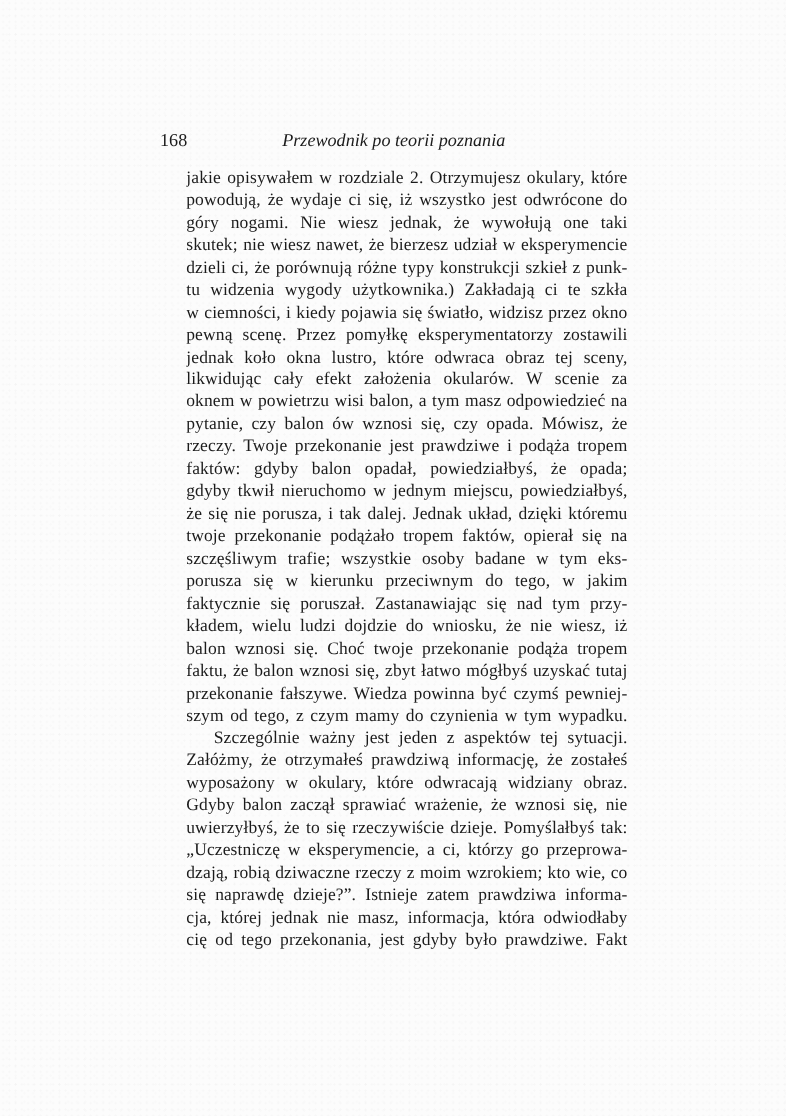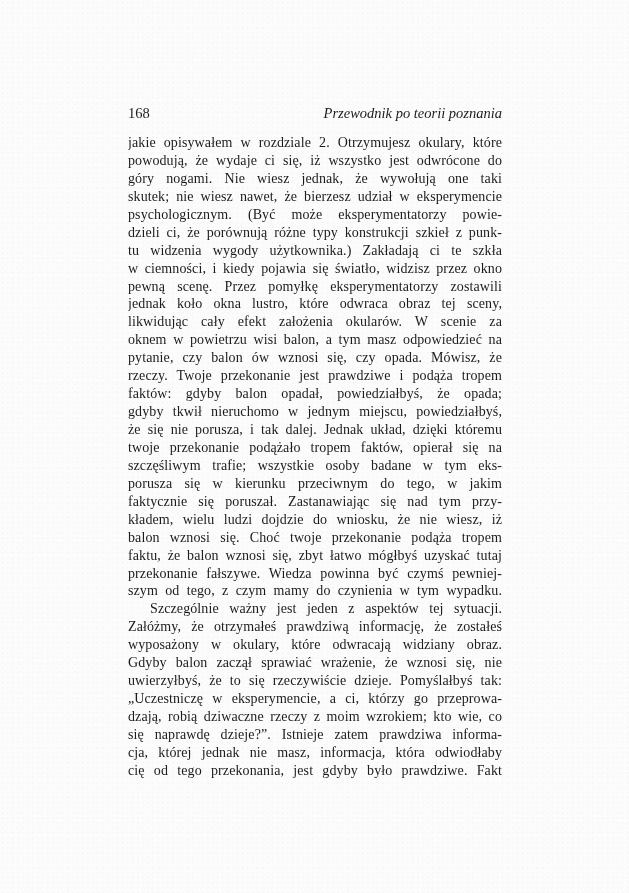--- a/index.html
+++ b/index.html
@@ -32,25 +32,26 @@
     font-size: 14.5px;
     line-height: 18px;
   }
   .page-number {
     position: absolute;
     left: 0;
     top: 0;
   }
   .running-title {
     display: block;
-    text-align: right;
+    text-align: center;
     font-style: italic;
   }
   .page-body {
     margin-top: 10px;
+    margin-left: 21px;
   }
   .line {
     font-size: 14px;
     line-height: 17.95px;
     height: 17.95px;
     text-align: justify;
     text-align-last: justify;
     white-space: normal;
     overflow: hidden;
     letter-spacing: 0.1px;
@@ -66,21 +67,20 @@
 <div class="text-block">
   <div class="running-header">
     <span class="page-number">168</span>
     <span class="running-title">Przewodnik po teorii poznania</span>
   </div>
   <div class="page-body">
       <div class="line">jakie opisywałem w rozdziale 2. Otrzymujesz okulary, które</div>
       <div class="line">powodują, że wydaje ci się, iż wszystko jest odwrócone do</div>
       <div class="line">góry nogami. Nie wiesz jednak, że wywołują one taki</div>
       <div class="line">skutek; nie wiesz nawet, że bierzesz udział w eksperymencie</div>
-      <div class="line">psychologicznym. (Być może eksperymentatorzy powie-</div>
       <div class="line">dzieli ci, że porównują różne typy konstrukcji szkieł z punk-</div>
       <div class="line">tu widzenia wygody użytkownika.) Zakładają ci te szkła</div>
       <div class="line">w ciemności, i kiedy pojawia się światło, widzisz przez okno</div>
       <div class="line">pewną scenę. Przez pomyłkę eksperymentatorzy zostawili</div>
       <div class="line">jednak koło okna lustro, które odwraca obraz tej sceny,</div>
       <div class="line">likwidując cały efekt założenia okularów. W scenie za</div>
       <div class="line">oknem w powietrzu wisi balon, a tym masz odpowiedzieć na</div>
       <div class="line">pytanie, czy balon ów wznosi się, czy opada. Mówisz, że</div>
       <div class="line">rzeczy. Twoje przekonanie jest prawdziwe i podąża tropem</div>
       <div class="line">faktów: gdyby balon opadał, powiedziałbyś, że opada;</div>

